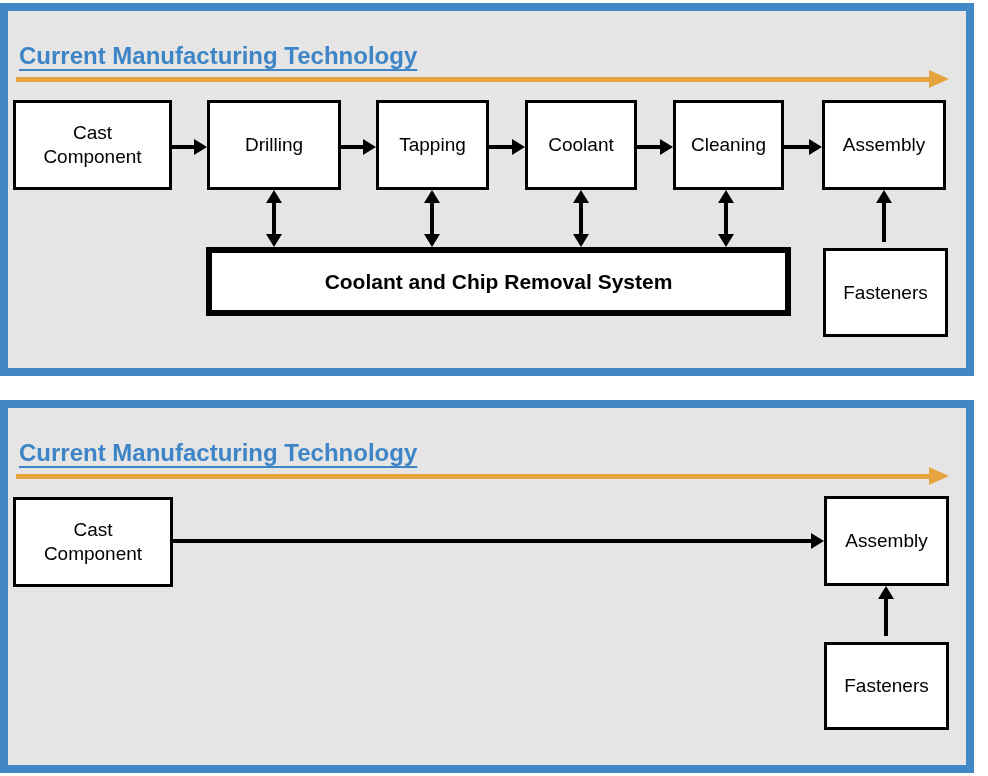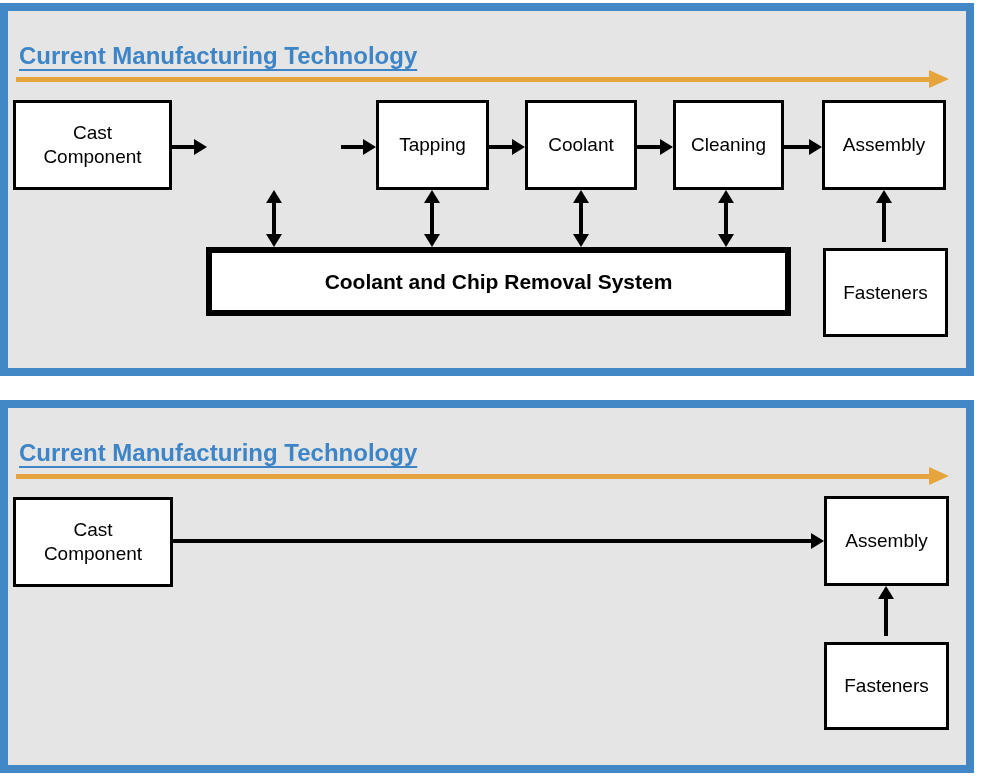--- a/index.html
+++ b/index.html
@@ -72,20 +72,23 @@
   <section class="panel" id="panel-top">
     <h1 class="title">Current Manufacturing Technology</h1>
 
     <div class="flow-arrow">
       <i class="line"></i>
       <i class="head"></i>
     </div>
 
     <div class="box narrow" style="left:5px;top:89px;width:159px;height:90px;">
       <span class="lbl">Cast Component</span>
+    </div>
+    <div class="box" style="left:199px;top:89px;width:134px;height:90px;">
+      <span class="lbl">Drilling</span>
     </div>
     <div class="box" style="left:368px;top:89px;width:113px;height:90px;">
       <span class="lbl">Tapping</span>
     </div>
     <div class="box" style="left:517px;top:89px;width:112px;height:90px;">
       <span class="lbl">Coolant</span>
     </div>
     <div class="box" style="left:665px;top:89px;width:111px;height:90px;">
       <span class="lbl">Cleaning</span>
     </div>

